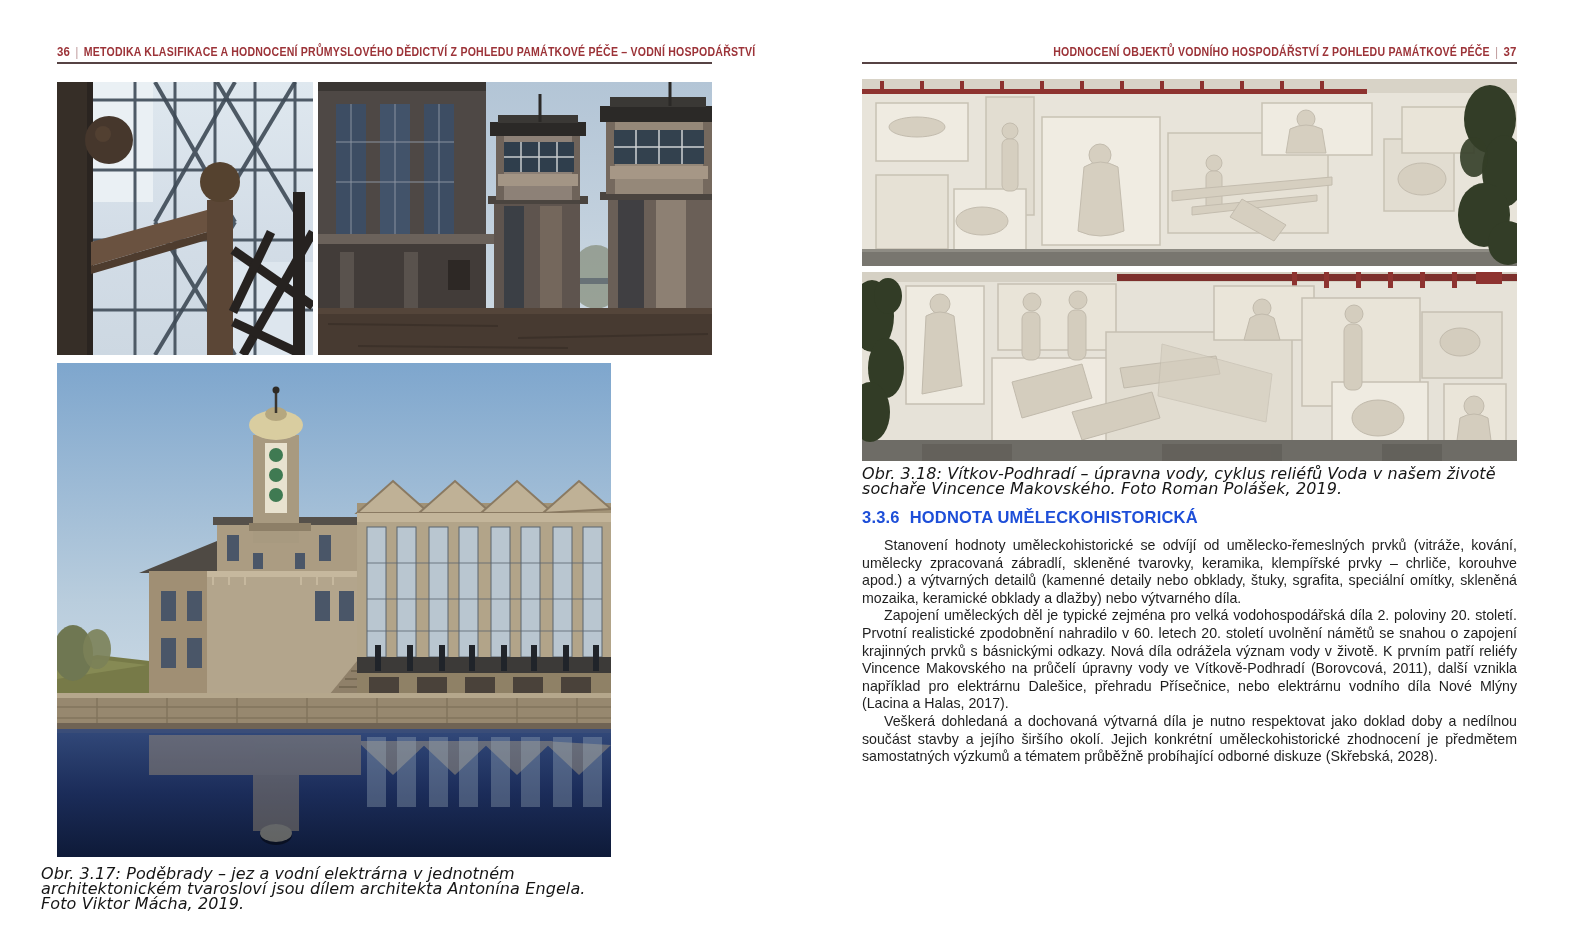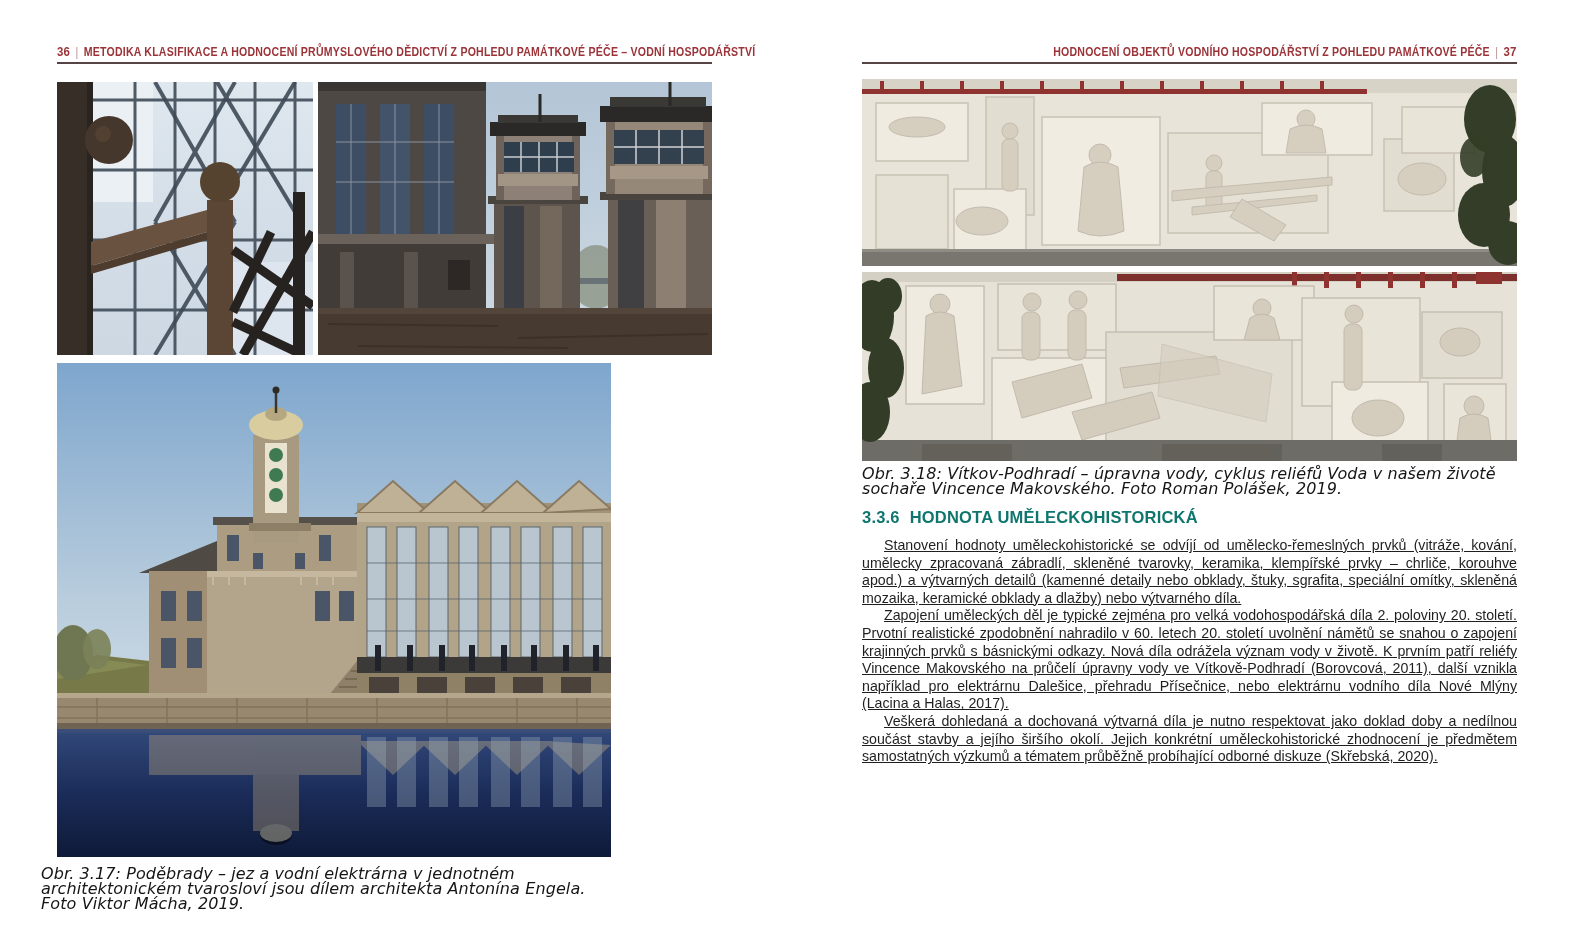--- a/index.html
+++ b/index.html
@@ -25,30 +25,30 @@
   .photo svg{display:block;}
   
   .caption{
     font-family:"DejaVu Sans",sans-serif;font-style:italic;
     font-size:16px;line-height:15px;color:#151515;letter-spacing:.1px;
   }
   #caption-left{left:41px;top:866px;width:554px;}
   #caption-right{left:862px;top:466px;width:655px;}
   
   #section-heading{
-    left:862px;top:508px;width:655px;color:#0f766e;font-weight:bold;
+    left:862px;top:508px;width:655px;color:#1d4ed8;font-weight:bold;
     font-size:16.5px;letter-spacing:.2px;white-space:nowrap;
   }
   #section-heading .sec-num{margin-right:10px;}
   
   #body-text{
     left:862px;top:537px;width:655px;color:#1f1f1f;
     font-size:14.2px;line-height:17.6px;text-align:justify;
   }
-  #body-text p{margin:0;text-indent:1.55em;text-decoration:underline;}
+  #body-text p{margin:0;text-indent:1.55em;}
 </style>
 </head>
 <body>
 
 <div class="abs runhead" id="header-left">
   <span class="pgnum">36</span><span class="hdr-divider">|</span><span>METODIKA KLASIFIKACE A HODNOCENÍ PRŮMYSLOVÉHO DĚDICTVÍ Z POHLEDU PAMÁTKOVÉ PÉČE – VODNÍ HOSPODÁŘSTVÍ</span>
 </div>
 <div class="abs runhead" id="header-right">
   <span>HODNOCENÍ OBJEKTŮ VODNÍHO HOSPODÁŘSTVÍ Z POHLEDU PAMÁTKOVÉ PÉČE</span><span class="hdr-divider">|</span><span class="pgnum">37</span>
 </div>
@@ -460,14 +460,14 @@
 
 <div class="abs caption" id="caption-right">Obr. 3.18: Vítkov-Podhradí – úpravna vody, cyklus reliéfů Voda v našem životě sochaře Vincence Makovského. Foto Roman Polášek, 2019.</div>
 
 <div class="abs" id="section-heading">
   <span class="sec-num">3.3.6</span><span>HODNOTA UMĚLECKOHISTORICKÁ</span>
 </div>
 
 <div class="abs" id="body-text">
   <p>Stanovení hodnoty uměleckohistorické se odvíjí od umělecko-řemeslných prvků (vitráže, kování, umělecky zpracovaná zábradlí, skleněné tvarovky, keramika, klempířské prvky – chrliče, korouhve apod.) a výtvarných detailů (kamenné detaily nebo obklady, štuky, sgrafita, speciální omítky, skleněná mozaika, keramické obklady a dlažby) nebo výtvarného díla.</p>
   <p>Zapojení uměleckých děl je typické zejména pro velká vodohospodářská díla 2. poloviny 20. století. Prvotní realistické zpodobnění nahradilo v 60. letech 20. století uvolnění námětů se snahou o zapojení krajinných prvků s básnickými odkazy. Nová díla odrážela význam vody v životě. K prvním patří reliéfy Vincence Makovského na průčelí úpravny vody ve Vítkově-Podhradí (Borovcová, 2011), další vznikla například pro elektrárnu Dalešice, přehradu Přísečnice, nebo elektrárnu vodního díla Nové Mlýny (Lacina a Halas, 2017).</p>
-  <p>Veškerá dohledaná a dochovaná výtvarná díla je nutno respektovat jako doklad doby a nedílnou součást stavby a jejího širšího okolí. Jejich konkrétní uměleckohistorické zhodnocení je předmětem samostatných výzkumů a tématem průběžně probíhající odborné diskuze (Skřebská, 2020).</p>
+  <p>Veškerá dohledaná a dochovaná výtvarná díla je nutno respektovat jako doklad doby a nedílnou součást stavby a jejího širšího okolí. Jejich konkrétní uměleckohistorické zhodnocení je předmětem samostatných výzkumů a tématem průběžně probíhající odborné diskuze (Skřebská, 2028).</p>
 </div>
 
 </body></html>

